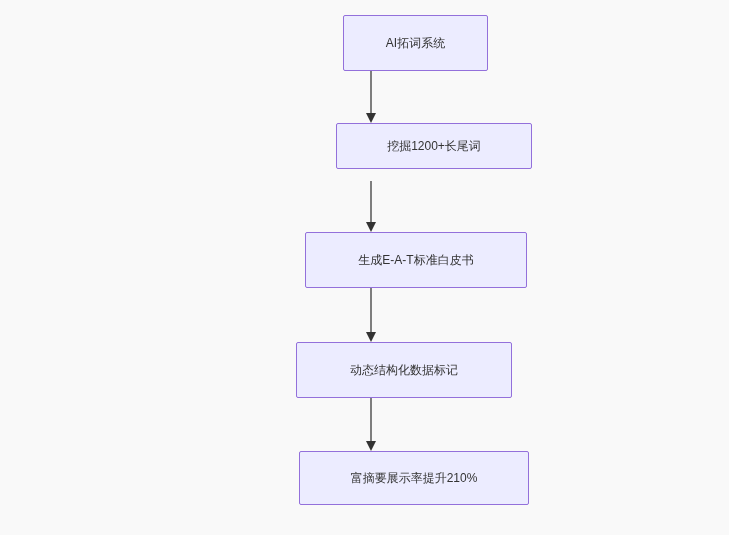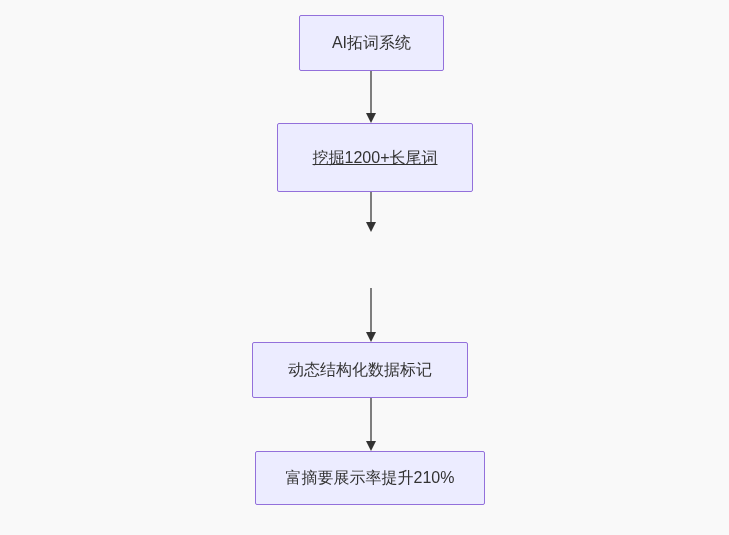--- a/index.html
+++ b/index.html
@@ -24,30 +24,31 @@
     height: 535px;
     pointer-events: none;
   }
   .node {
     position: absolute;
     box-sizing: border-box;
     background: var(--node-fill, #ECECFF);
     border: 1px solid var(--node-border, #9370DB);
     border-radius: 2px;
     color: var(--text, #333333);
-    font-size: 16px;
+    font-size: 12px;
     line-height: 1;
     display: flex;
     align-items: center;
     justify-content: center;
     text-align: right;
     white-space: nowrap;
+    margin-left: 44px;
   }
   .node-1 { left: 299px; top: 15px;  width: 145px; height: 56px; }
-  .node-2 { left: 277px; top: 123px; width: 196px; height: 69px; text-decoration: underline; }
+  .node-2 { left: 292px; top: 123px; width: 196px; height: 46px; }
   .node-3 { left: 261px; top: 232px; width: 222px; height: 56px; }
   .node-4 { left: 252px; top: 342px; width: 216px; height: 56px; }
   .node-5 { left: 255px; top: 451px; width: 230px; height: 54px; }
 </style>
 </head>
 <body>
 
 <div class="canvas">
 
   <svg class="edges-layer" width="729" height="535" viewBox="0 0 729 535" xmlns="http://www.w3.org/2000/svg">
@@ -71,20 +72,23 @@
   </svg>
 
   <div class="node node-1">
     <span>AI拓词系统</span>
   </div>
 
   <div class="node node-2">
     <span>挖掘1200+长尾词</span>
   </div>
 
+  <div class="node node-3">
+    <span>生成E-A-T标准白皮书</span>
+  </div>
 
   <div class="node node-4">
     <span>动态结构化数据标记</span>
   </div>
 
   <div class="node node-5">
     <span>富摘要展示率提升210%</span>
   </div>
 
 </div>

